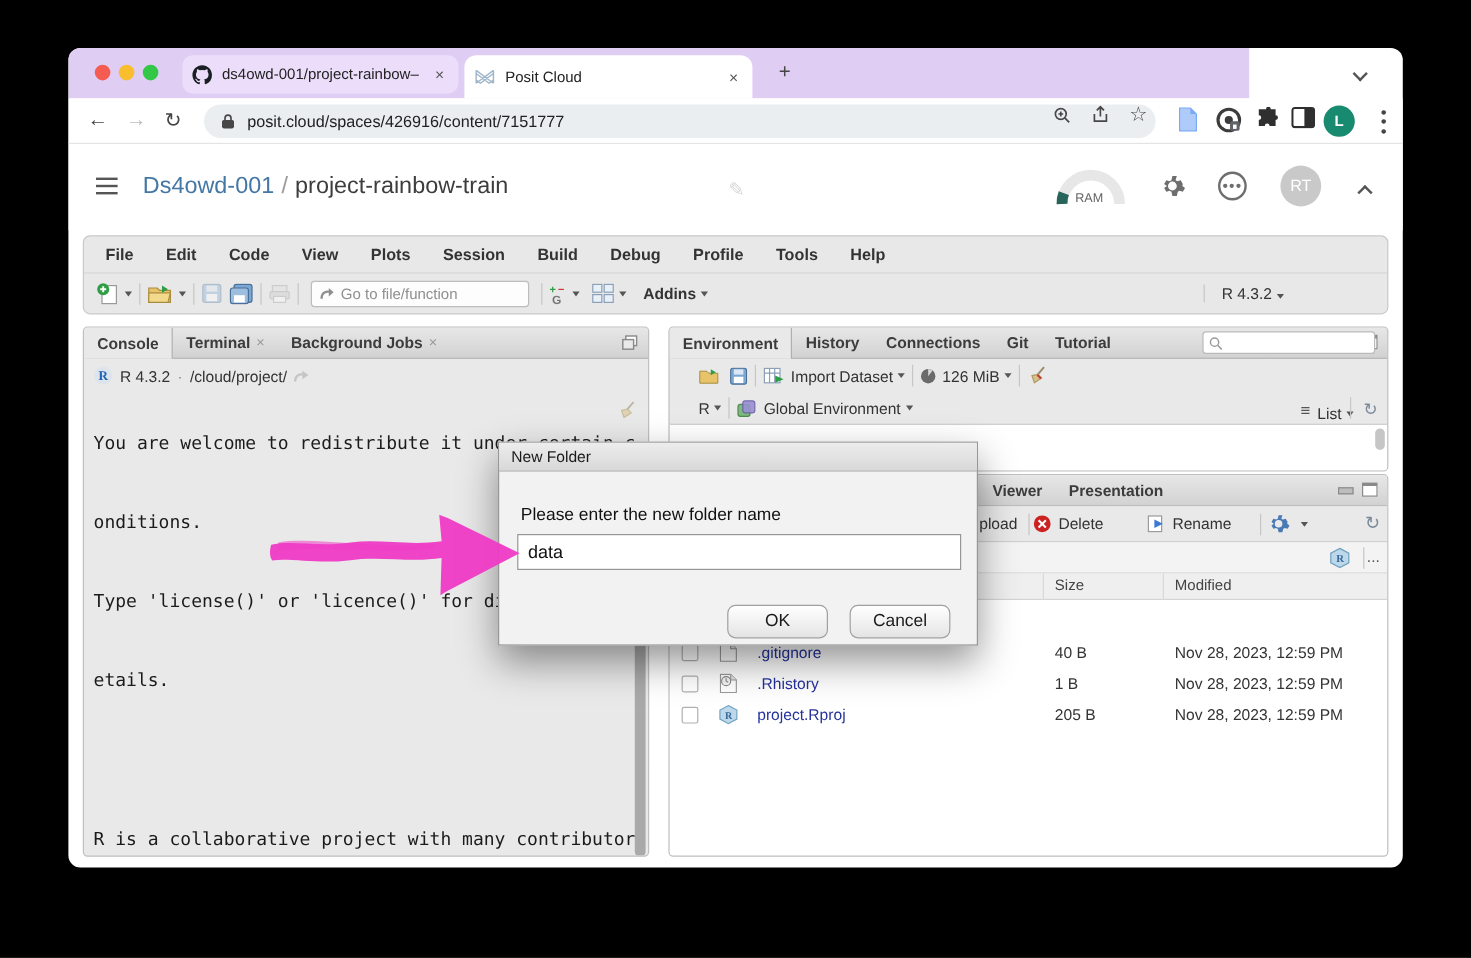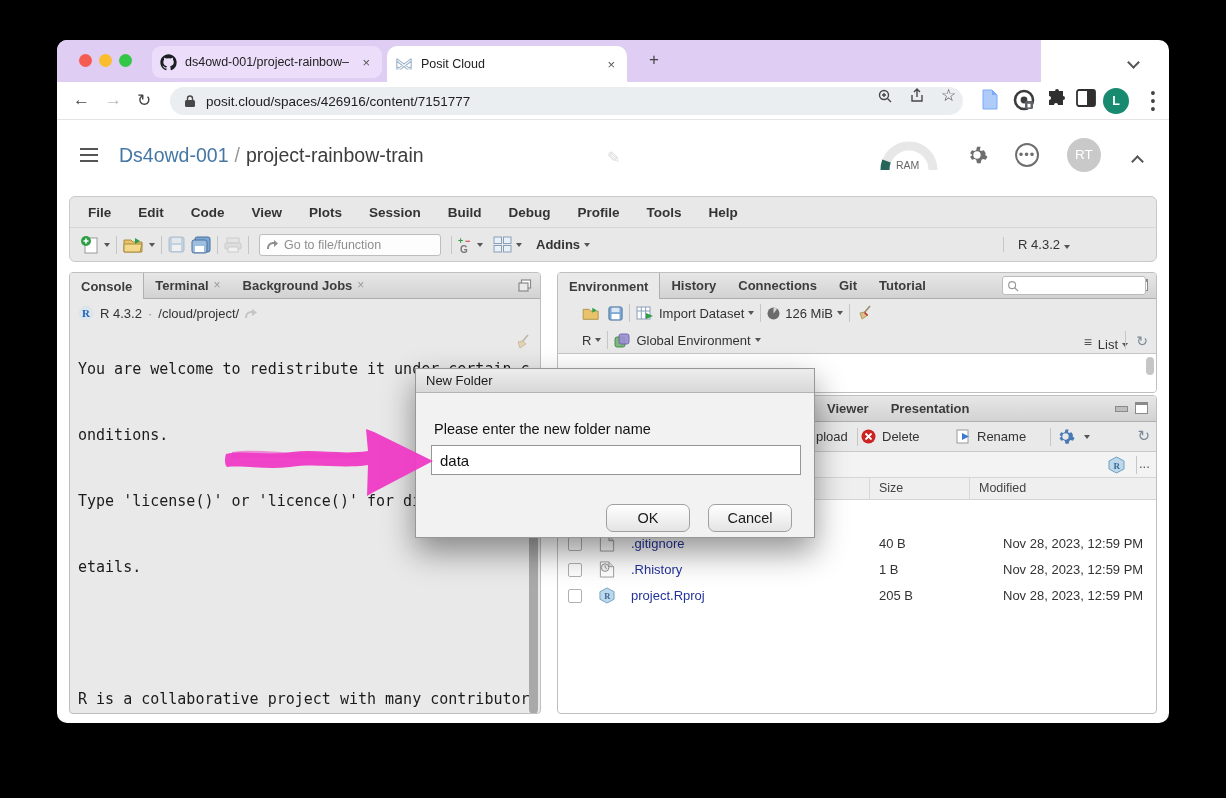--- a/index.html
+++ b/index.html
@@ -93,21 +93,21 @@
 
   
   #files-pane { left:500px; top:355px; width:600px; height:319px; background:#fff; }
   #files-tb { height:30px; background:#e9e9e9; border-bottom:1px solid #c9c9c9; position:relative; font-size:13px; color:#333; }
   #files-crumb { height:26px; background:#f3f3f3; border-bottom:1px solid #d6d6d6; position:relative; }
   #files-hdr { height:22px; background:#efefef; border-bottom:1px solid #d4d4d4; position:relative; font-size:12.5px; color:#444; }
   .colline { position:absolute; top:0; width:1px; height:22px; background:#d8d8d8; }
   .frow { position:absolute; left:0; width:598px; height:26px; font-size:13px; }
   .frow .fname { position:absolute; left:73px; top:4px; color:#25329b; }
   .frow .fsize { position:absolute; left:321px; top:4px; color:#333; }
-  .frow .fmod { position:absolute; left:421px; top:4px; color:#333;margin-left:24px; }
+  .frow .fmod { position:absolute; left:421px; top:4px; color:#333; }
   .cbox { position:absolute; left:10px; top:5px; width:14px; height:14px; border:1px solid #b0b0b0; border-radius:2px; background:#fff; }
   .ficon { position:absolute; left:41px; top:3px; width:16px; height:17px; }
 
   
   #dialog { position:absolute; left:358px; top:328px; width:400px; height:170px; background:#f2f2f2; border:1px solid #979797; box-shadow:0 14px 30px rgba(0,0,0,.42); z-index:20; }
   #dialog-title { height:24px; background:linear-gradient(#ededed,#d8d8d8); border-bottom:1px solid #b3b3b3; font-size:13px; color:#1a1a1a; line-height:23px; padding-left:10px; }
   #dialog-label { position:absolute; left:18px; top:52px; font-size:14.5px; color:#111; }
   #dialog-input { position:absolute; left:15px; top:76px; width:370px; height:30px; border:1px solid #969696; background:#fff; font-size:15px; padding-left:8px; font-family:"Liberation Sans",sans-serif; color:#111; }
   .dbtn { position:absolute; top:135px; height:28px; border:1px solid #a0a0a0; border-radius:7px; background:linear-gradient(#ffffff,#e4e4e4); font-size:14.5px; color:#1a1a1a; text-align:center; line-height:26px; }
   #btn-ok { left:190px; width:84px; }

